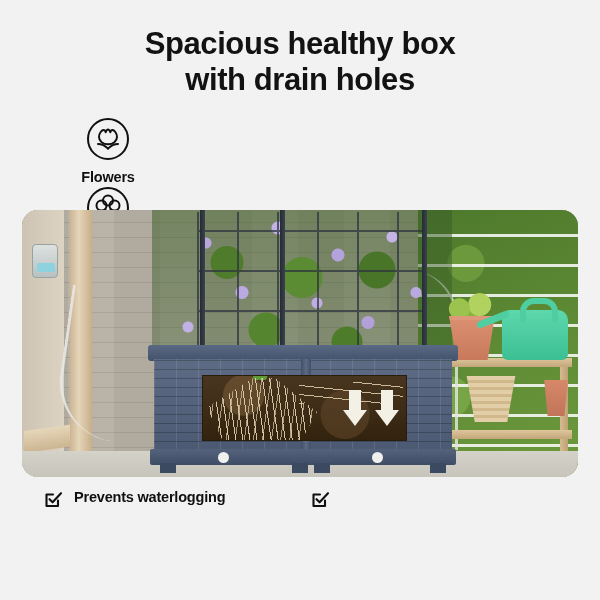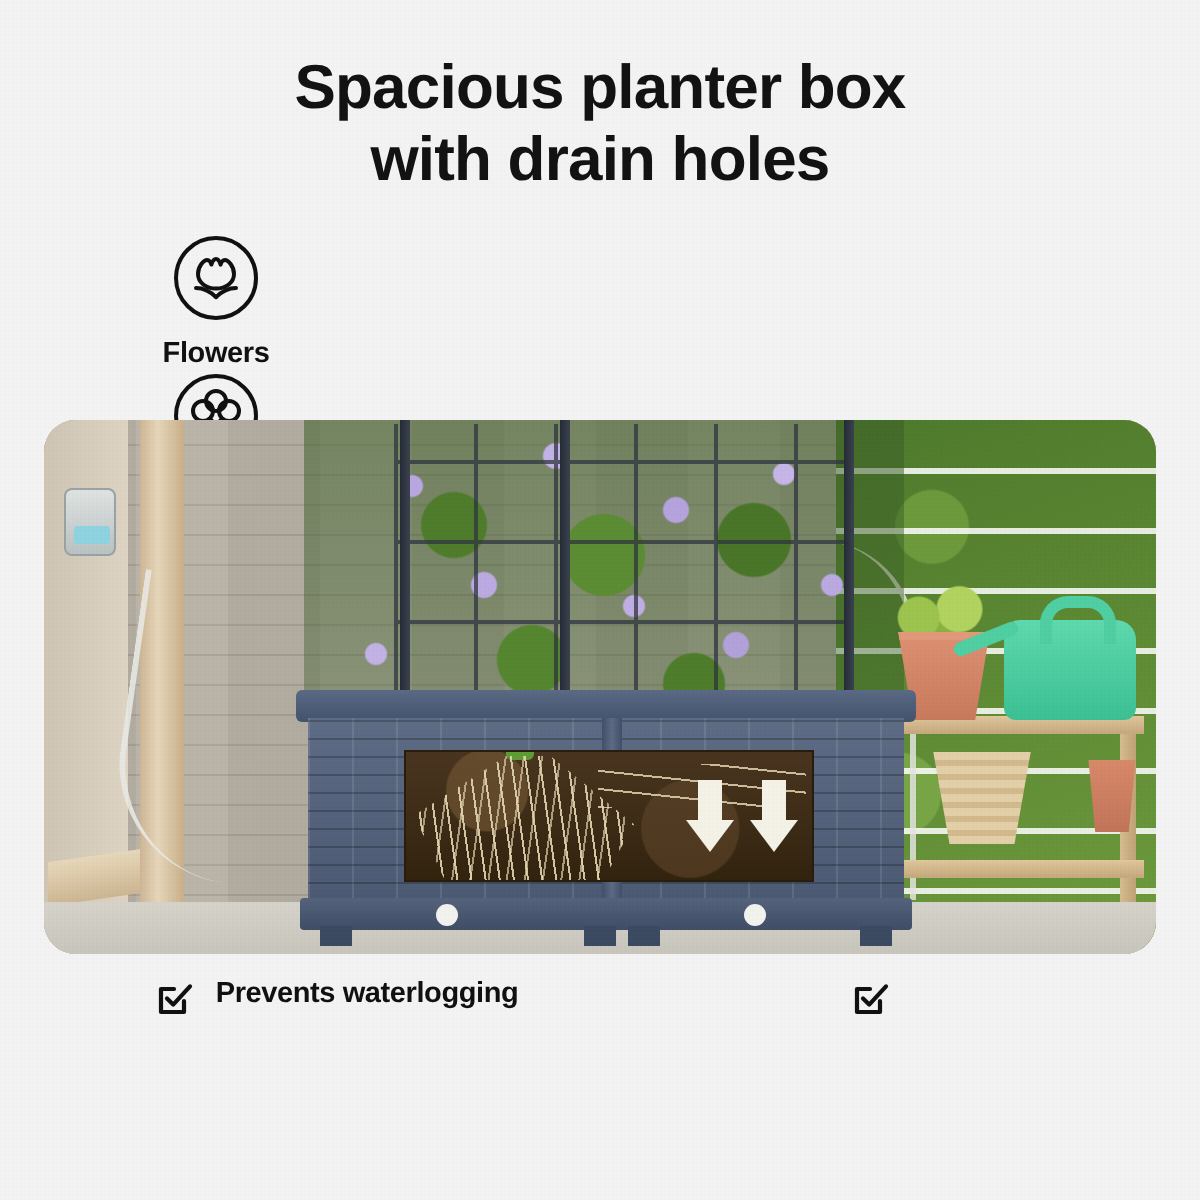--- a/index.html
+++ b/index.html
@@ -292,37 +292,36 @@
     display:flex;
     padding:0 40px 0 44px;
     gap:18px;
   }
   .fcol{ width:50%; }
   .feat{
     display:flex;
     align-items:flex-start;
     gap:11px;
     margin-bottom:14px;
-    justify-content:center;
   }
   .feat-txt{
     font-size:14.5px;
     font-weight:bold;
     line-height:1.24;
     color:#111;
     letter-spacing:-0.2px;
     padding-top:1px;
   }
   .chk{ flex:0 0 auto; margin-top:2px; }
 </style>
 </head>
 <body>
 
 <div class="headline">
-  <span class="l1">Spacious planter box</span>
+  <span class="l1">Spacious healthy box</span>
   <span class="l2">with drain holes</span>
 </div>
 
 <div class="cats">
 
   <div class="cat">
     <div class="cat-ring">
       <svg width="46" height="46" viewBox="0 0 46 46">
         <circle cx="23" cy="23" r="20" fill="none" stroke="#111" stroke-width="2"></circle>
         <path d="M14 21c0-4 3-7 4.5-7 1.2 0 2 1.2 2.2 2.3.5-1.6 1.4-2.8 2.3-2.8s1.8 1.2 2.3 2.8c.2-1.1 1-2.3 2.2-2.3C29 14 32 17 32 21c0 4.2-4 7.3-9 7.3S14 25.2 14 21z" fill="none" stroke="#111" stroke-width="2" stroke-linejoin="round"></path>

